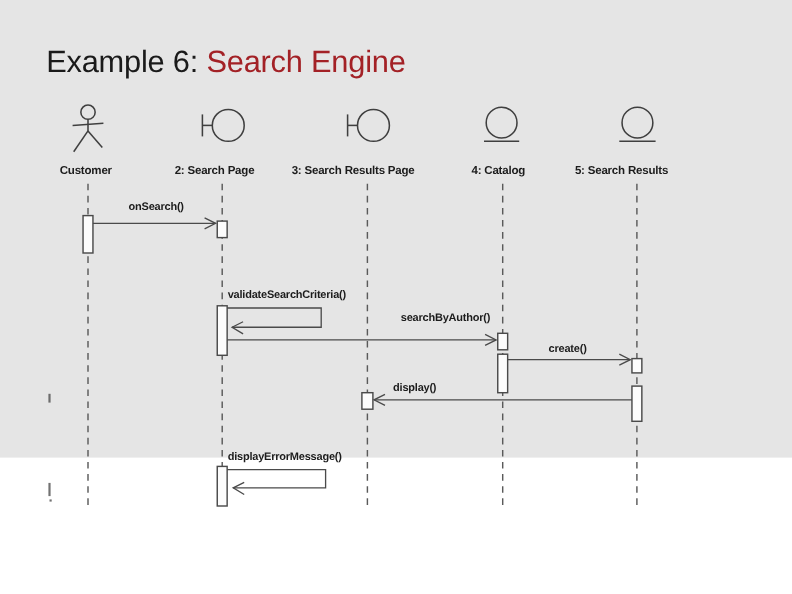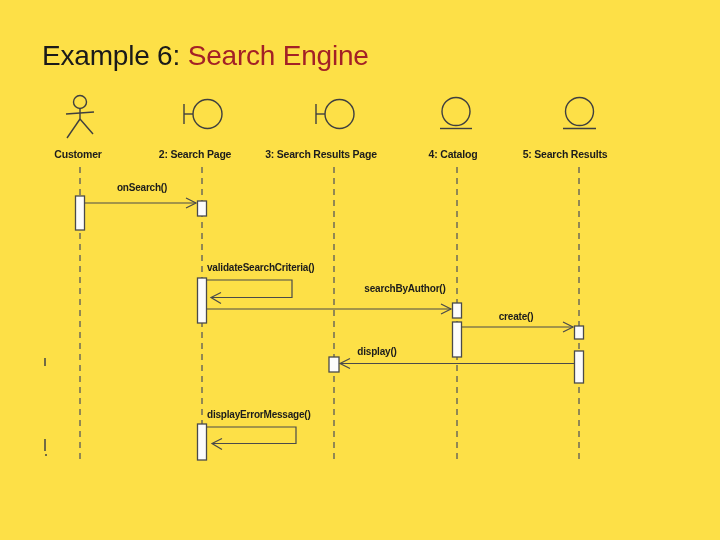--- a/index.html
+++ b/index.html
@@ -7,22 +7,22 @@
     padding: 0;
     width: 720px;
     height: 540px;
     background: #ffffff;
     overflow: hidden;
     font-family: "Liberation Sans", sans-serif;
   }
   .slide {
     position: relative;
     width: 720px;
-    height: 540px;
-    background: #fde047;
+    height: 416px;
+    background: #e5e5e5;
   }
   .slide-title {
     position: absolute;
     left: 42px;
     top: 40px;
     margin: 0;
     font-size: 28px;
     font-weight: 400;
     letter-spacing: -0.2px;
     color: #1a1a1a;

